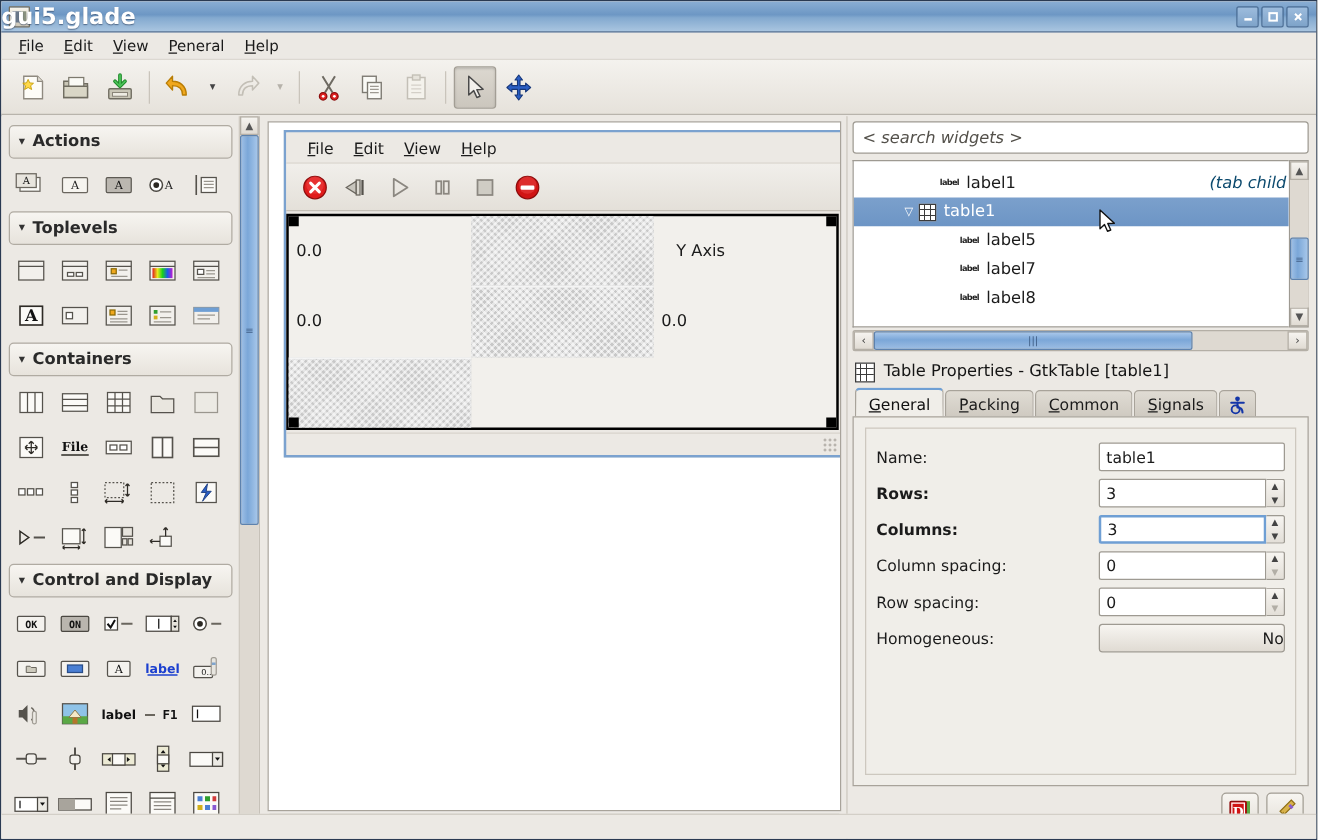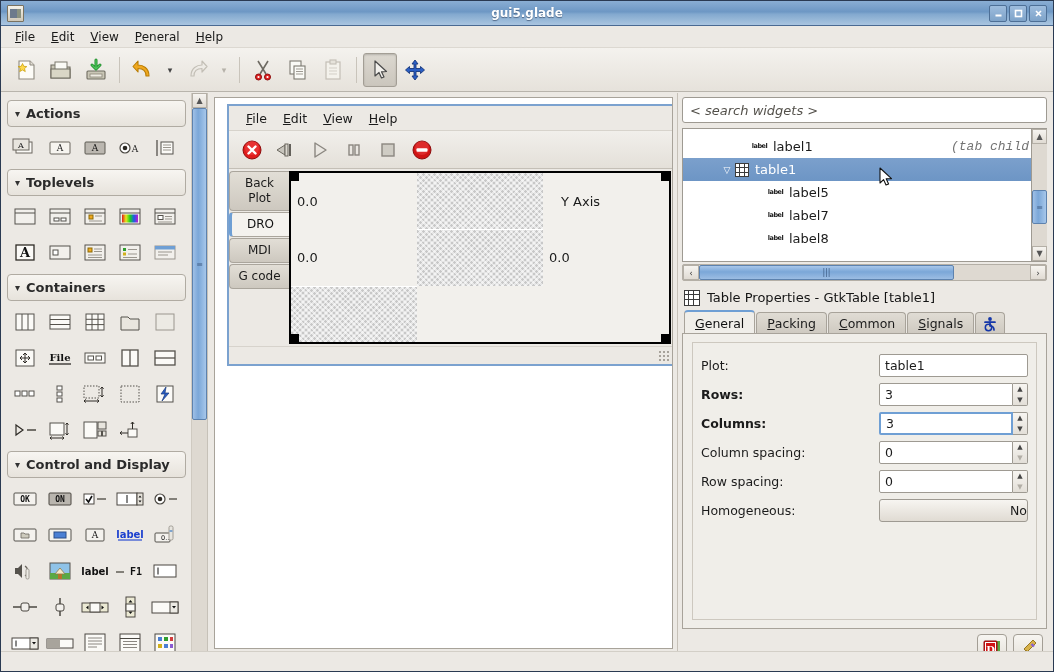--- a/index.html
+++ b/index.html
@@ -36,22 +36,22 @@
   }
   .title-icon::before {
     content: ""; position: absolute; left: 2px; top: 3px;
     width: 7px; height: 9px; background: #6c7a8c;
   }
   .title-icon::after {
     content: ""; position: absolute; right: 2px; top: 3px;
     width: 4px; height: 9px; background: #8a9280;
   }
   .title-text {
-    position: absolute; left: 0; right: 0; text-align: center;
-    font-weight: bold; font-size: 12px; color: #ffffff;
+    position: absolute; left: 0; right: 0; text-align: left;
+    font-weight: bold; font-size: 18px; color: #ffffff;
     text-shadow: 0 1px 1px rgba(40,60,90,.65);
     pointer-events: none;
   }
   .win-btns { margin-left: auto; display: flex; gap: 2px; padding-right: 3px; z-index: 2; }
   .win-btn {
     width: 18px; height: 17px;
     background: linear-gradient(to bottom, #9dbcdd, #7ea3c9);
     border: 1px solid #4d6f96; border-radius: 2px;
     display: flex; align-items: center; justify-content: center;
     color: #ffffff; font-size: 10px; line-height: 1;
@@ -269,21 +269,21 @@
     text-align: center; color: #1b1b1b; letter-spacing: -0.5px;
     margin-right: 5px;
   }
   .ico-table {
     display: inline-block; width: 14px; height: 14px; margin-right: 6px;
     border: 1px solid #3b3b3b; background: #fff;
     background-image:
       linear-gradient(to right, transparent 3px, #3b3b3b 3px 4px, transparent 4px 8px, #3b3b3b 8px 9px, transparent 9px),
       linear-gradient(to bottom, transparent 3px, #3b3b3b 3px 4px, transparent 4px 8px, #3b3b3b 8px 9px, transparent 9px);
   }
-  .tab-child { margin-left: auto; font-style: italic; color: #737373; padding-right: 2px; font-family: Liberation Mono, monospace; }
+  .tab-child { margin-left: auto; font-style: italic; color: #0c4a6e; padding-right: 2px; }
   .tree-sb {
     width: 16px; background: #e3dfd8; border: 1px solid #9e9a92;
     display: flex; flex-direction: column;
   }
   .tree-hscroll {
     height: 17px; margin-top: 2px;
     display: flex; align-items: center;
     background: #ded9d1; border: 1px solid #b4afa6; border-radius: 2px;
   }
   .props-title {
@@ -989,26 +989,20 @@
             <div class="mock-tb-ico">
               <svg width="20" height="20" viewBox="0 0 20 20">
                   <circle cx="10" cy="10" r="9" fill="#d01414" stroke="#8d0d0d"></circle>
                   <circle cx="10" cy="8" r="7" fill="#f05050" opacity=".4"></circle>
                   <rect x="4.5" y="8.3" width="11" height="3.4" rx="1" fill="#fff"></rect>
                 </svg>
             </div>
           </div>
 
           <div class="mock-content">
-            <div class="mock-tabs">
-              <div class="mock-tab"><span>Back Plot</span></div>
-              <div class="mock-tab sel"><span>DRO</span></div>
-              <div class="mock-tab"><span>MDI</span></div>
-              <div class="mock-tab"><span>G code</span></div>
-            </div>
             <div class="dro-table">
               <div class="dro-cell val">0.0</div>
               <div class="dro-ph first"></div>
 
               <div class="dro-cell">Y Axis</div>
               <div class="dro-cell val">0.0</div>
               <div class="dro-ph"></div>
 
               <div class="dro-cell val">0.0</div>
               <div class="dro-ph"></div>
@@ -1122,21 +1116,21 @@
             <path d="M8 6 v4 M8 10 c3 0 4 2 4 4" stroke="#1436a8" stroke-width="1.7" fill="none" stroke-linecap="round"></path>
             <circle cx="6.5" cy="11.5" r="3.2" fill="none" stroke="#1436a8" stroke-width="1.5"></circle>
           </svg>
         </div>
       </div>
 
       <div class="props-body">
         <div class="props-inner">
 
           <div class="prop-row">
-            <div class="prop-label">Plot:</div>
+            <div class="prop-label">Name:</div>
             <div class="prop-field">
               <span>table1</span>
             </div>
           </div>
 
           <div class="prop-row">
             <div class="prop-label bold">Rows:</div>
             <div class="prop-field" style="border-radius:2px 0 0 2px">
               <span>3</span>
             </div>

